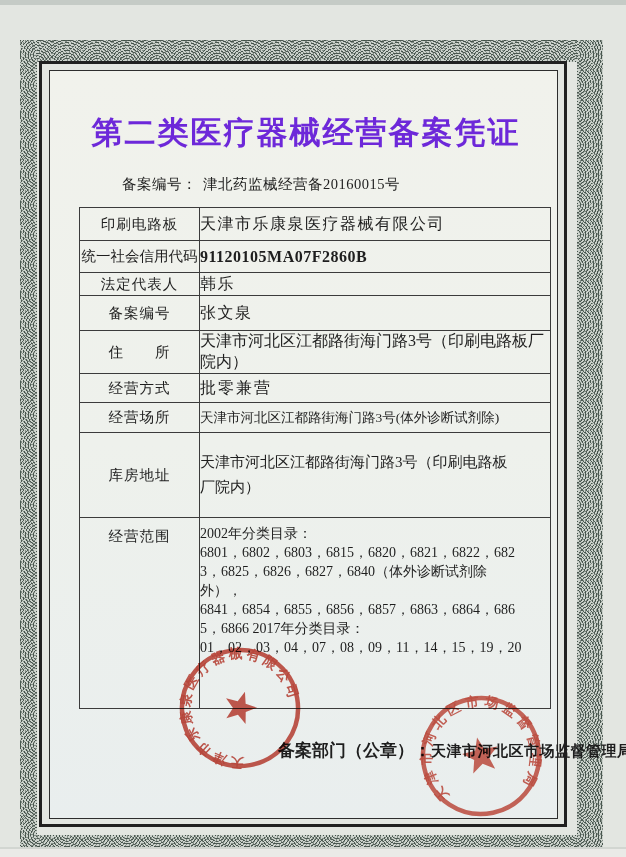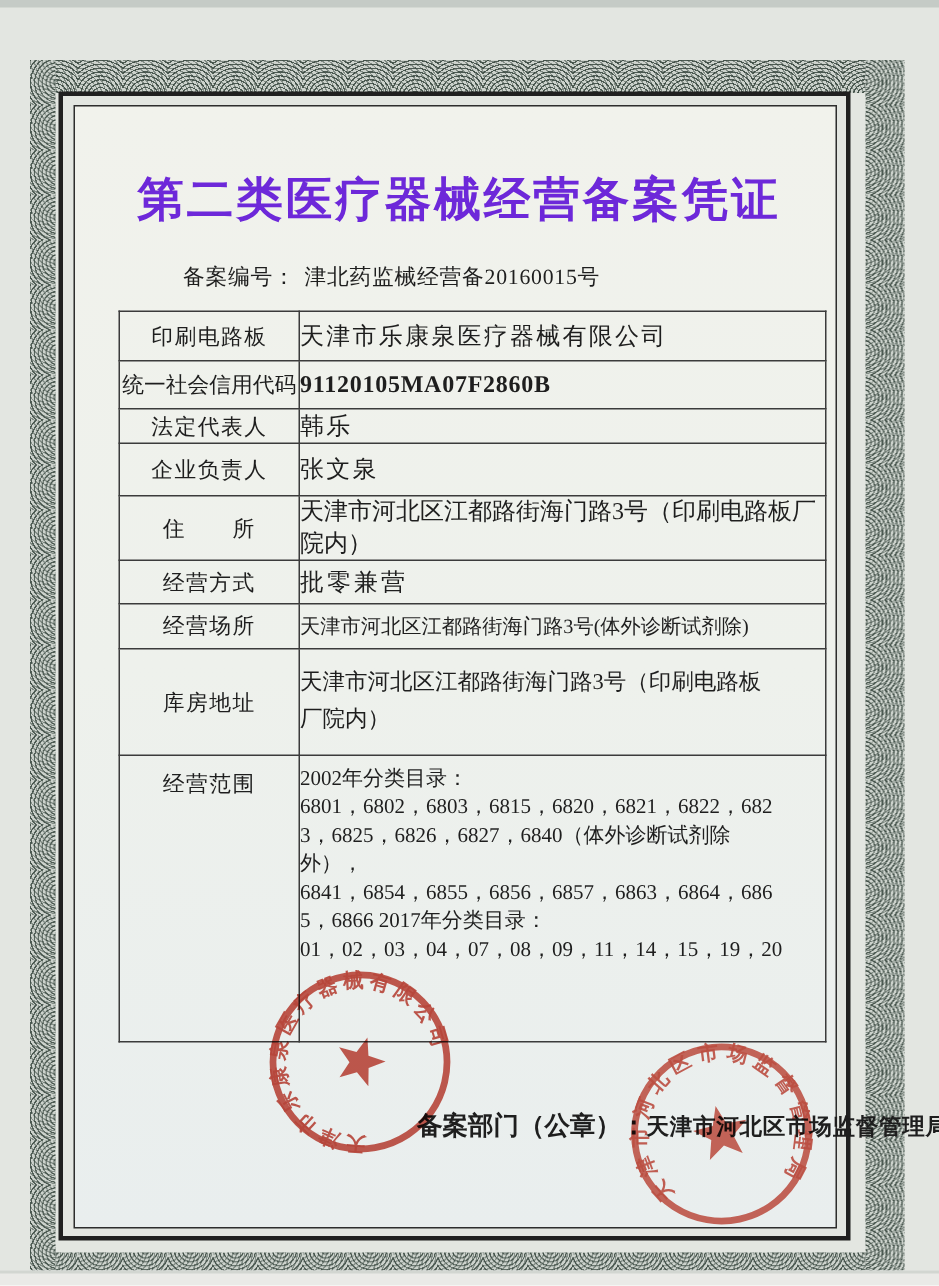--- a/index.html
+++ b/index.html
@@ -100,36 +100,36 @@
     </tr>
     <tr style="height:32px;">
       <td class="lbl" style="letter-spacing:0;">统一社会信用代码</td>
       <td class="val v-code">91120105MA07F2860B</td>
     </tr>
     <tr style="height:23px;">
       <td class="lbl">法定代表人</td>
       <td class="val v-caps">韩乐</td>
     </tr>
     <tr style="height:35px;">
-      <td class="lbl">企业负责人</td>
+      <td class="lbl">备案编号</td>
       <td class="val v-caps">张文泉</td>
     </tr>
     <tr style="height:32px;">
       <td class="lbl">住　　所</td>
       <td class="val v-sm">天津市河北区江都路街海门路3号（印刷电路板厂院内）</td>
     </tr>
     <tr style="height:29px;">
       <td class="lbl">经营方式</td>
       <td class="val v-lg">批零兼营</td>
     </tr>
     <tr style="height:30px;">
       <td class="lbl">经营场所</td>
       <td class="val v-sm" style="font-size:13.5px;">天津市河北区江都路街海门路3号(体外诊断试剂除)</td>
     </tr>
-    <tr class="r8" style="height:71px;">
+    <tr class="r8" style="height:85px;">
       <td class="lbl">库房地址</td>
       <td class="val pre" style="font-size:15px;line-height:25px;font-family:Liberation Serif, serif;">天津市河北区江都路街海门路3号（印刷电路板
 厂院内）</td>
     </tr>
     <tr class="r9" style="height:191px;">
       <td class="lbl">经营范围</td>
       <td class="val pre">2002年分类目录：
 6801，6802，6803，6815，6820，6821，6822，682
 3，6825，6826，6827，6840（体外诊断试剂除
 外），

